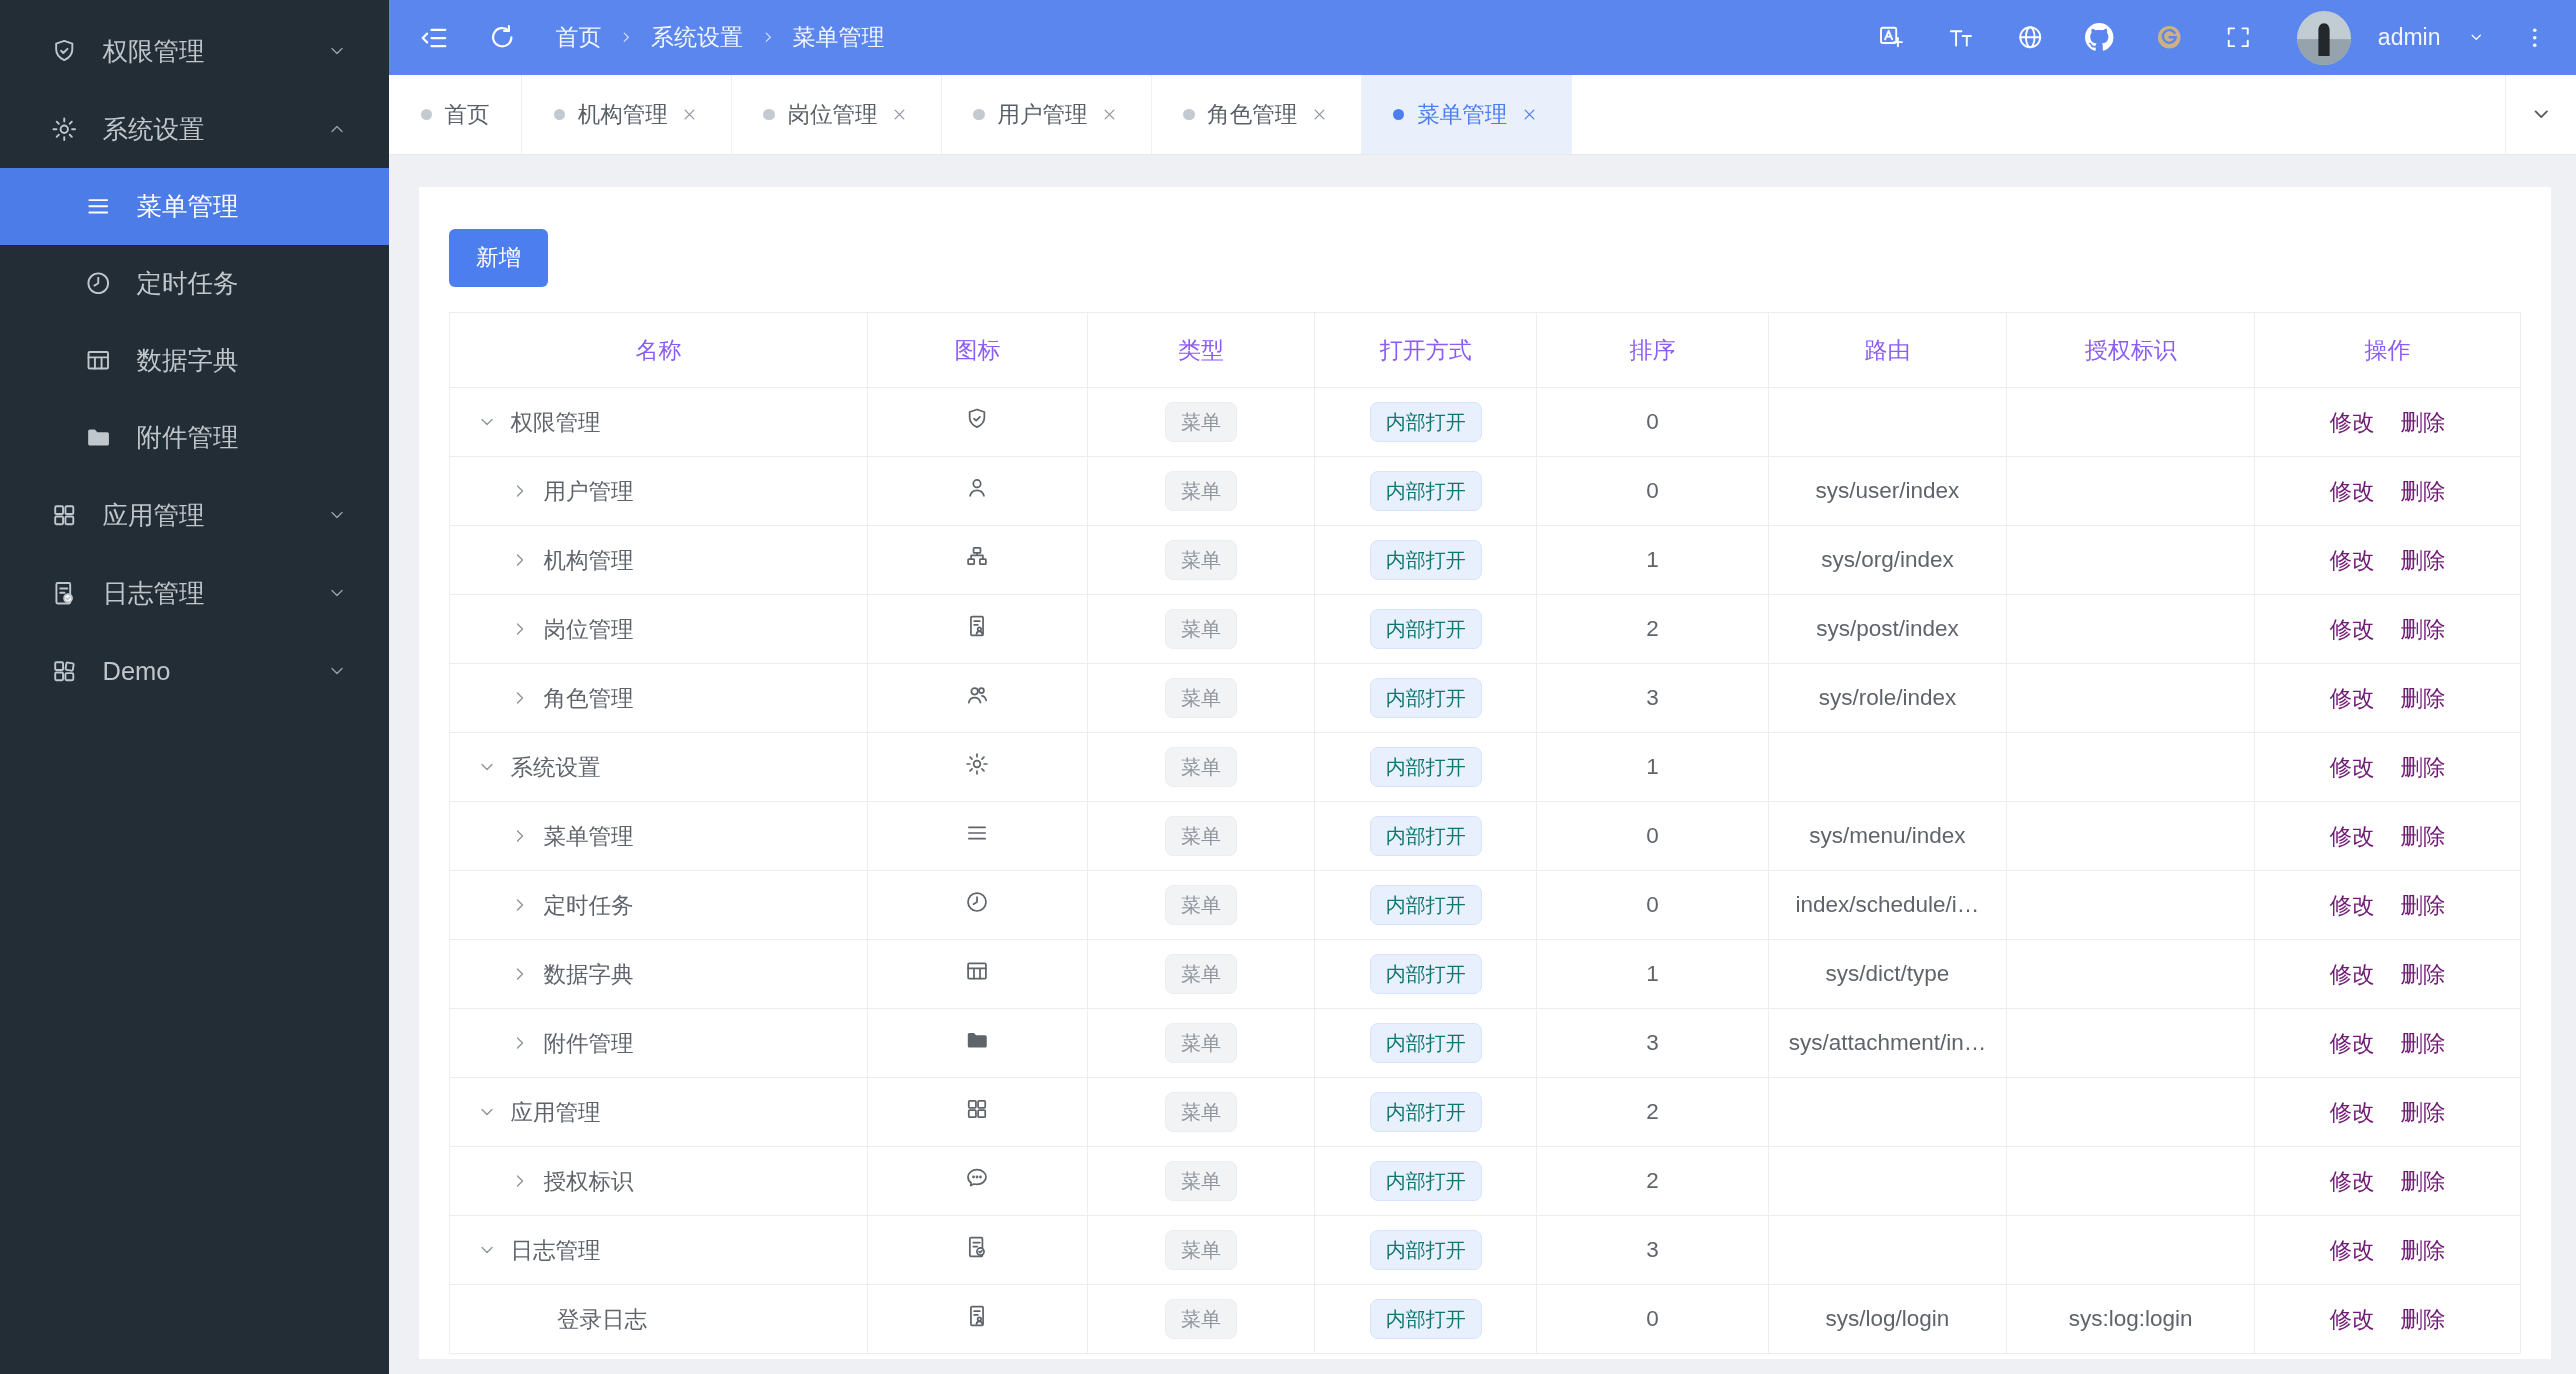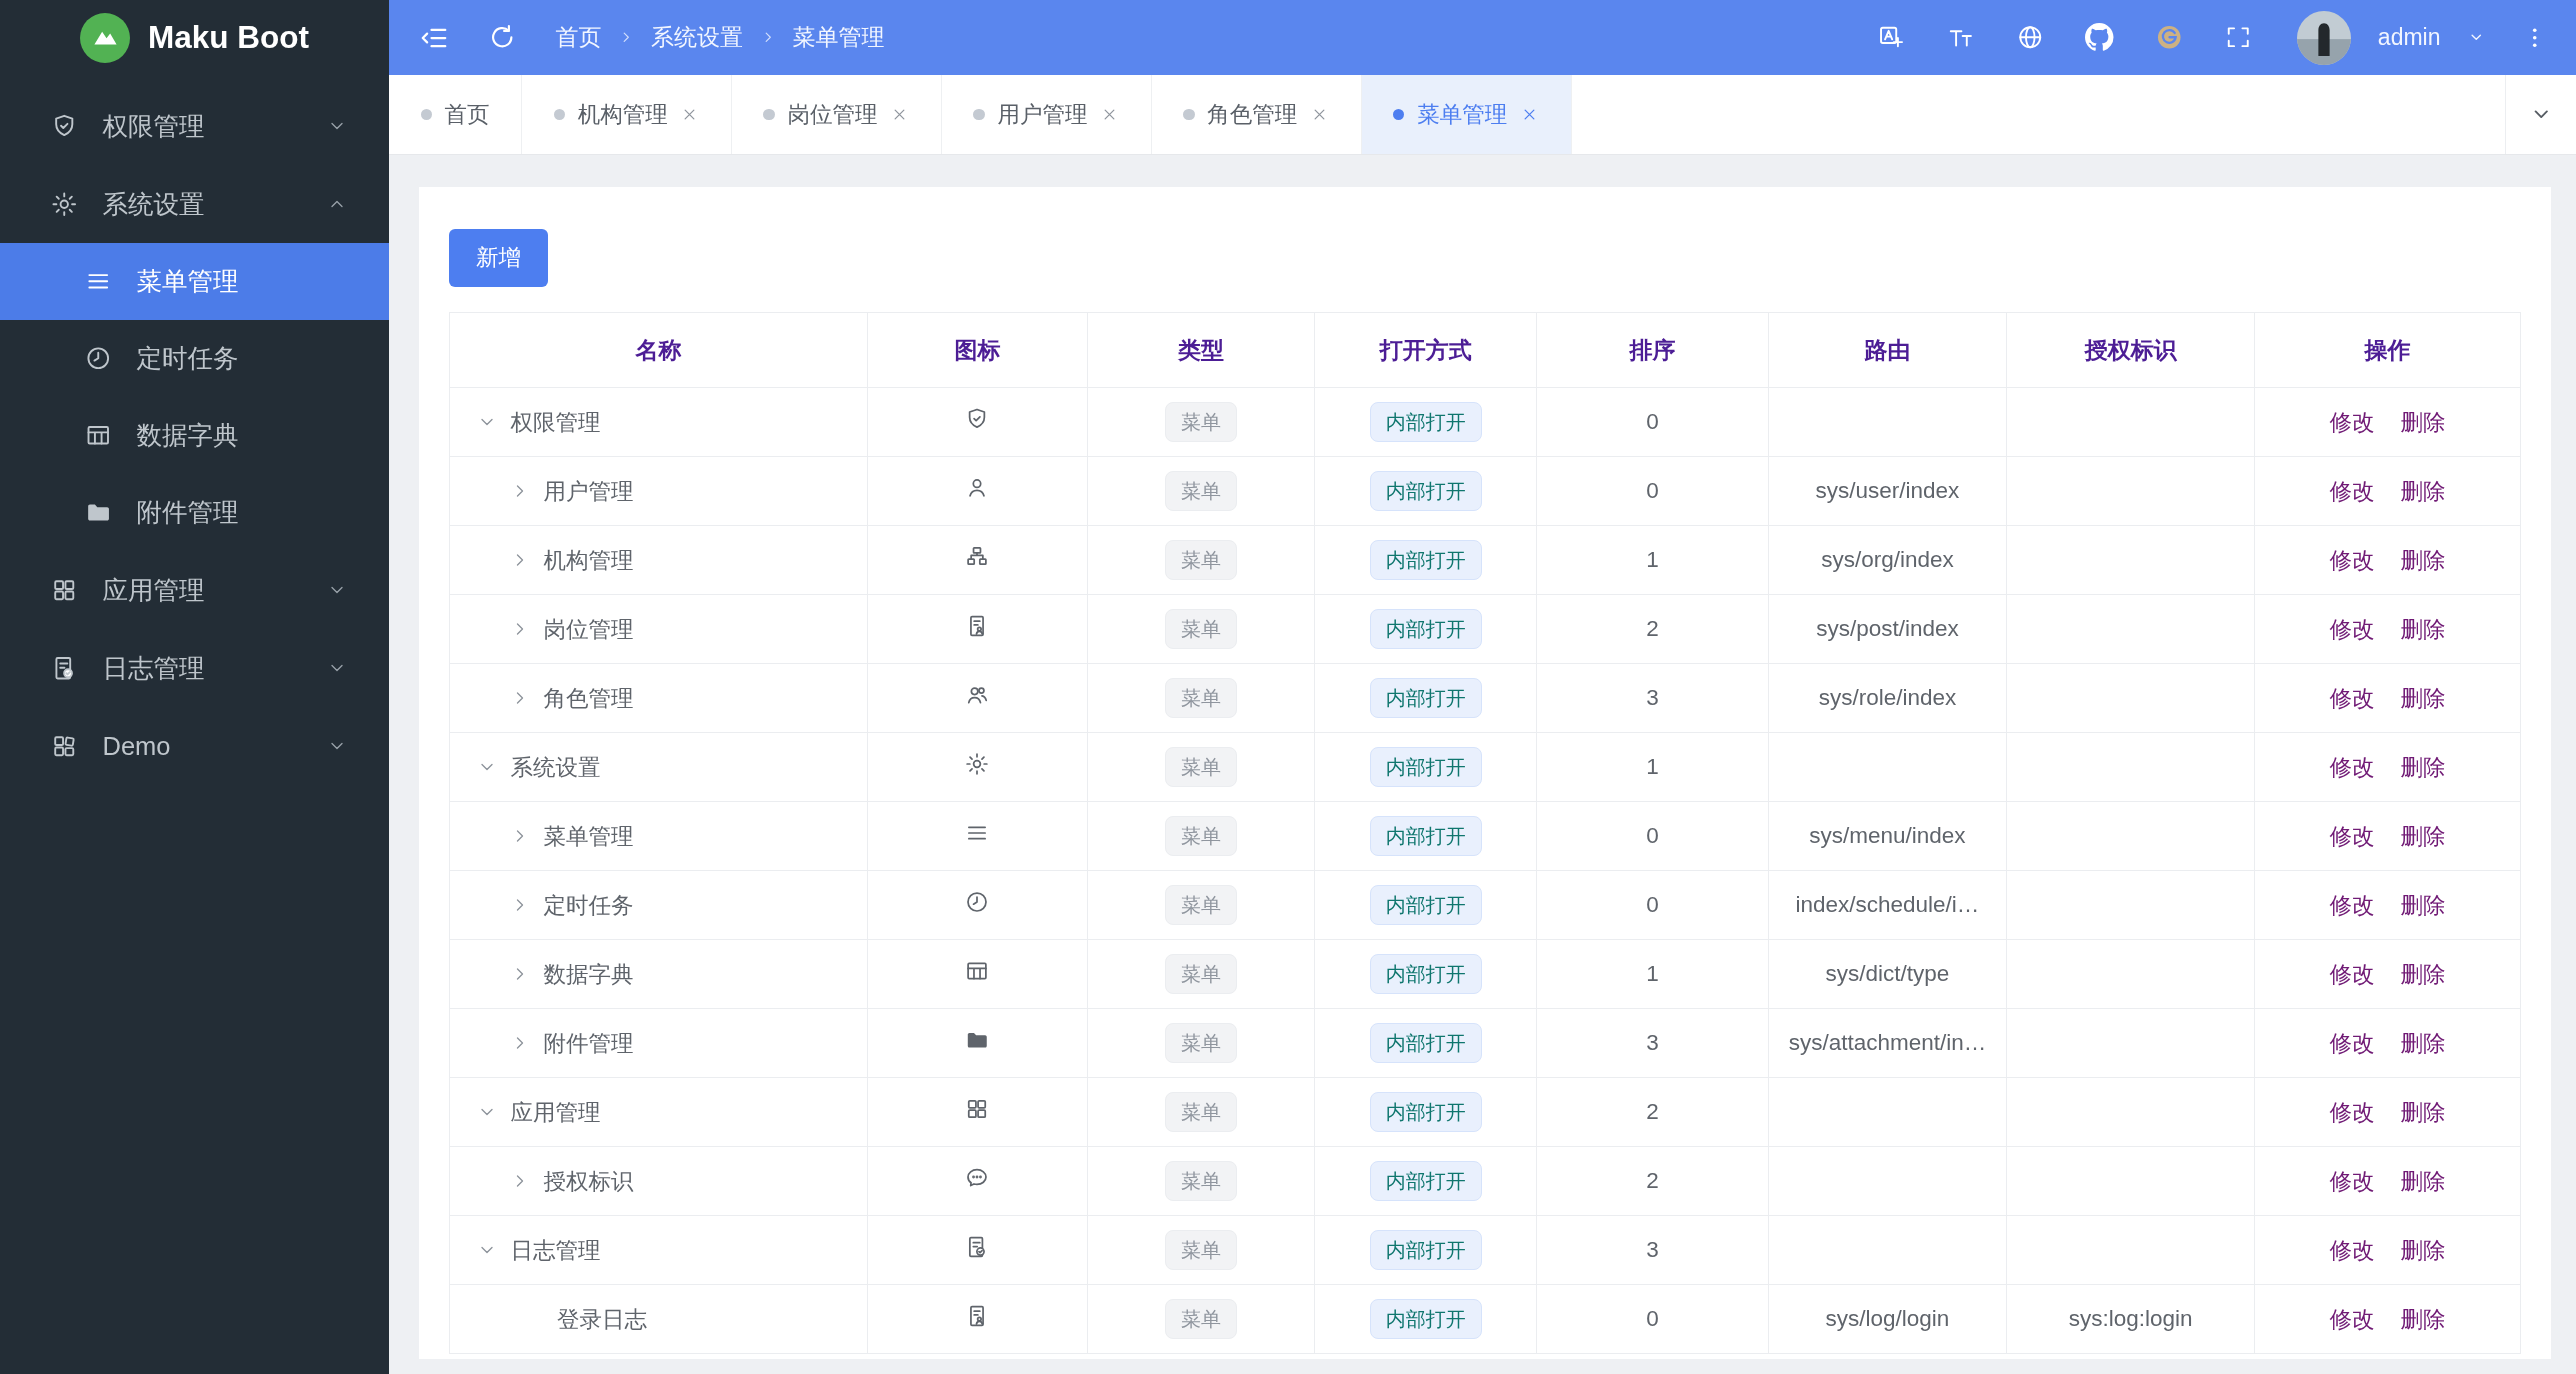--- a/index.html
+++ b/index.html
@@ -47,45 +47,37 @@
   .tab.active .dot { background:#4d7ef0; }
   .tab.active .close { color:#4d7ef0; }
   .tab-dd { position:absolute; right:0; top:0; bottom:0; width:71px; border-left:0.8px solid #eceef1; display:flex; align-items:center; justify-content:center; background:#fff; color:#565c63; cursor:pointer; }
   .tab-dd .icon { width:22.5px; height:22.5px; }
 
   
   #main { position:absolute; left:389px; top:155px; right:0; bottom:0; padding:31.5px 25.5px 15px 30px; }
   .card { background:#fff; width:100%; height:100%; }
   .add-btn { margin:42px 0 0 30px; background:#4d7ef0; color:#fff; border:none; border-radius:6px; font-size:22.5px; padding:13.5px 27px; font-family:inherit; cursor:pointer; }
   table { width:calc(100% - 60px); margin:25.5px 30px 0; border-collapse:collapse; table-layout:fixed; }
-  th { height:75px; font-size:23px; font-weight:700; color:#4c1d95; border:0.8px solid #ebedf0; }
+  th { height:75px; font-size:23px; font-weight:400; color:#8b5cf6; border:0.8px solid #ebedf0; }
   td { height:69px; font-size:22.5px; color:#5f646b; border:0.8px solid #ebedf0; text-align:center; }
   td.name { text-align:left; }
   .name-wrap { display:flex; align-items:center; gap:13.5px; }
   .lv0 { padding-left:27px; } .lv1 { padding-left:60px; } .lv2 { padding-left:107px;text-align:right; }
   .expand { width:20px; height:20px; color:#8d939b; cursor:pointer; }
   .cell-icon { width:26px; height:26px; color:#5f646b; }
   .tag { display:inline-block; font-size:20px; padding:7.5px 15px; border-radius:8px; line-height:1.15; }
   .tag-gray { background:#f2f3f5; color:#8f959e; border:0.8px solid #ebedf0; }
   .tag-blue { background:#e9f0fd; color:#0f766e; border:0.8px solid #d6e3fb; }
   a.op { color:#701a75; text-decoration:none; margin:0 9.8px; cursor:pointer; }
   td.route, td.auth { white-space:nowrap; overflow:hidden; }
 </style>
 </head>
 <body>
 
 <aside id="sidebar" data-name="sidebar">
-  <div class="logo" data-name="app-logo">
-    <span class="logo-badge" data-name="mountain-logo-icon">
-      <svg viewBox="0 0 24 24">
-          <path d="M4.4 16.8L9.7 8l3 4.5 2.5-3.2 4.4 7.5z" fill="#ffffff"></path>
-        </svg>
-    </span>
-    <span class="logo-name" data-name="app-title">Maku Boot</span>
-  </div>
   <nav id="side-menu" data-name="sidebar-menu">
       <div class="side-item" data-name="sidebar-item-0">
        <span class="icon mi" data-name="shield-check-icon">
           <svg viewBox="0 0 24 24" fill="none" stroke="currentColor" stroke-width="1.6" stroke-linecap="round" stroke-linejoin="round">
             <path d="M12 3.2l6.8 2.3v4.8c0 4.3-2.9 7.4-6.8 9.2-3.9-1.8-6.8-4.9-6.8-9.2V5.5z"></path>
             <path d="M9.3 11.6l1.9 1.9 3.5-3.5"></path>
           </svg>
         </span>
        <span data-name="sidebar-item-label">权限管理</span>
        <span class="icon chev" data-name="chevron-down-icon">

